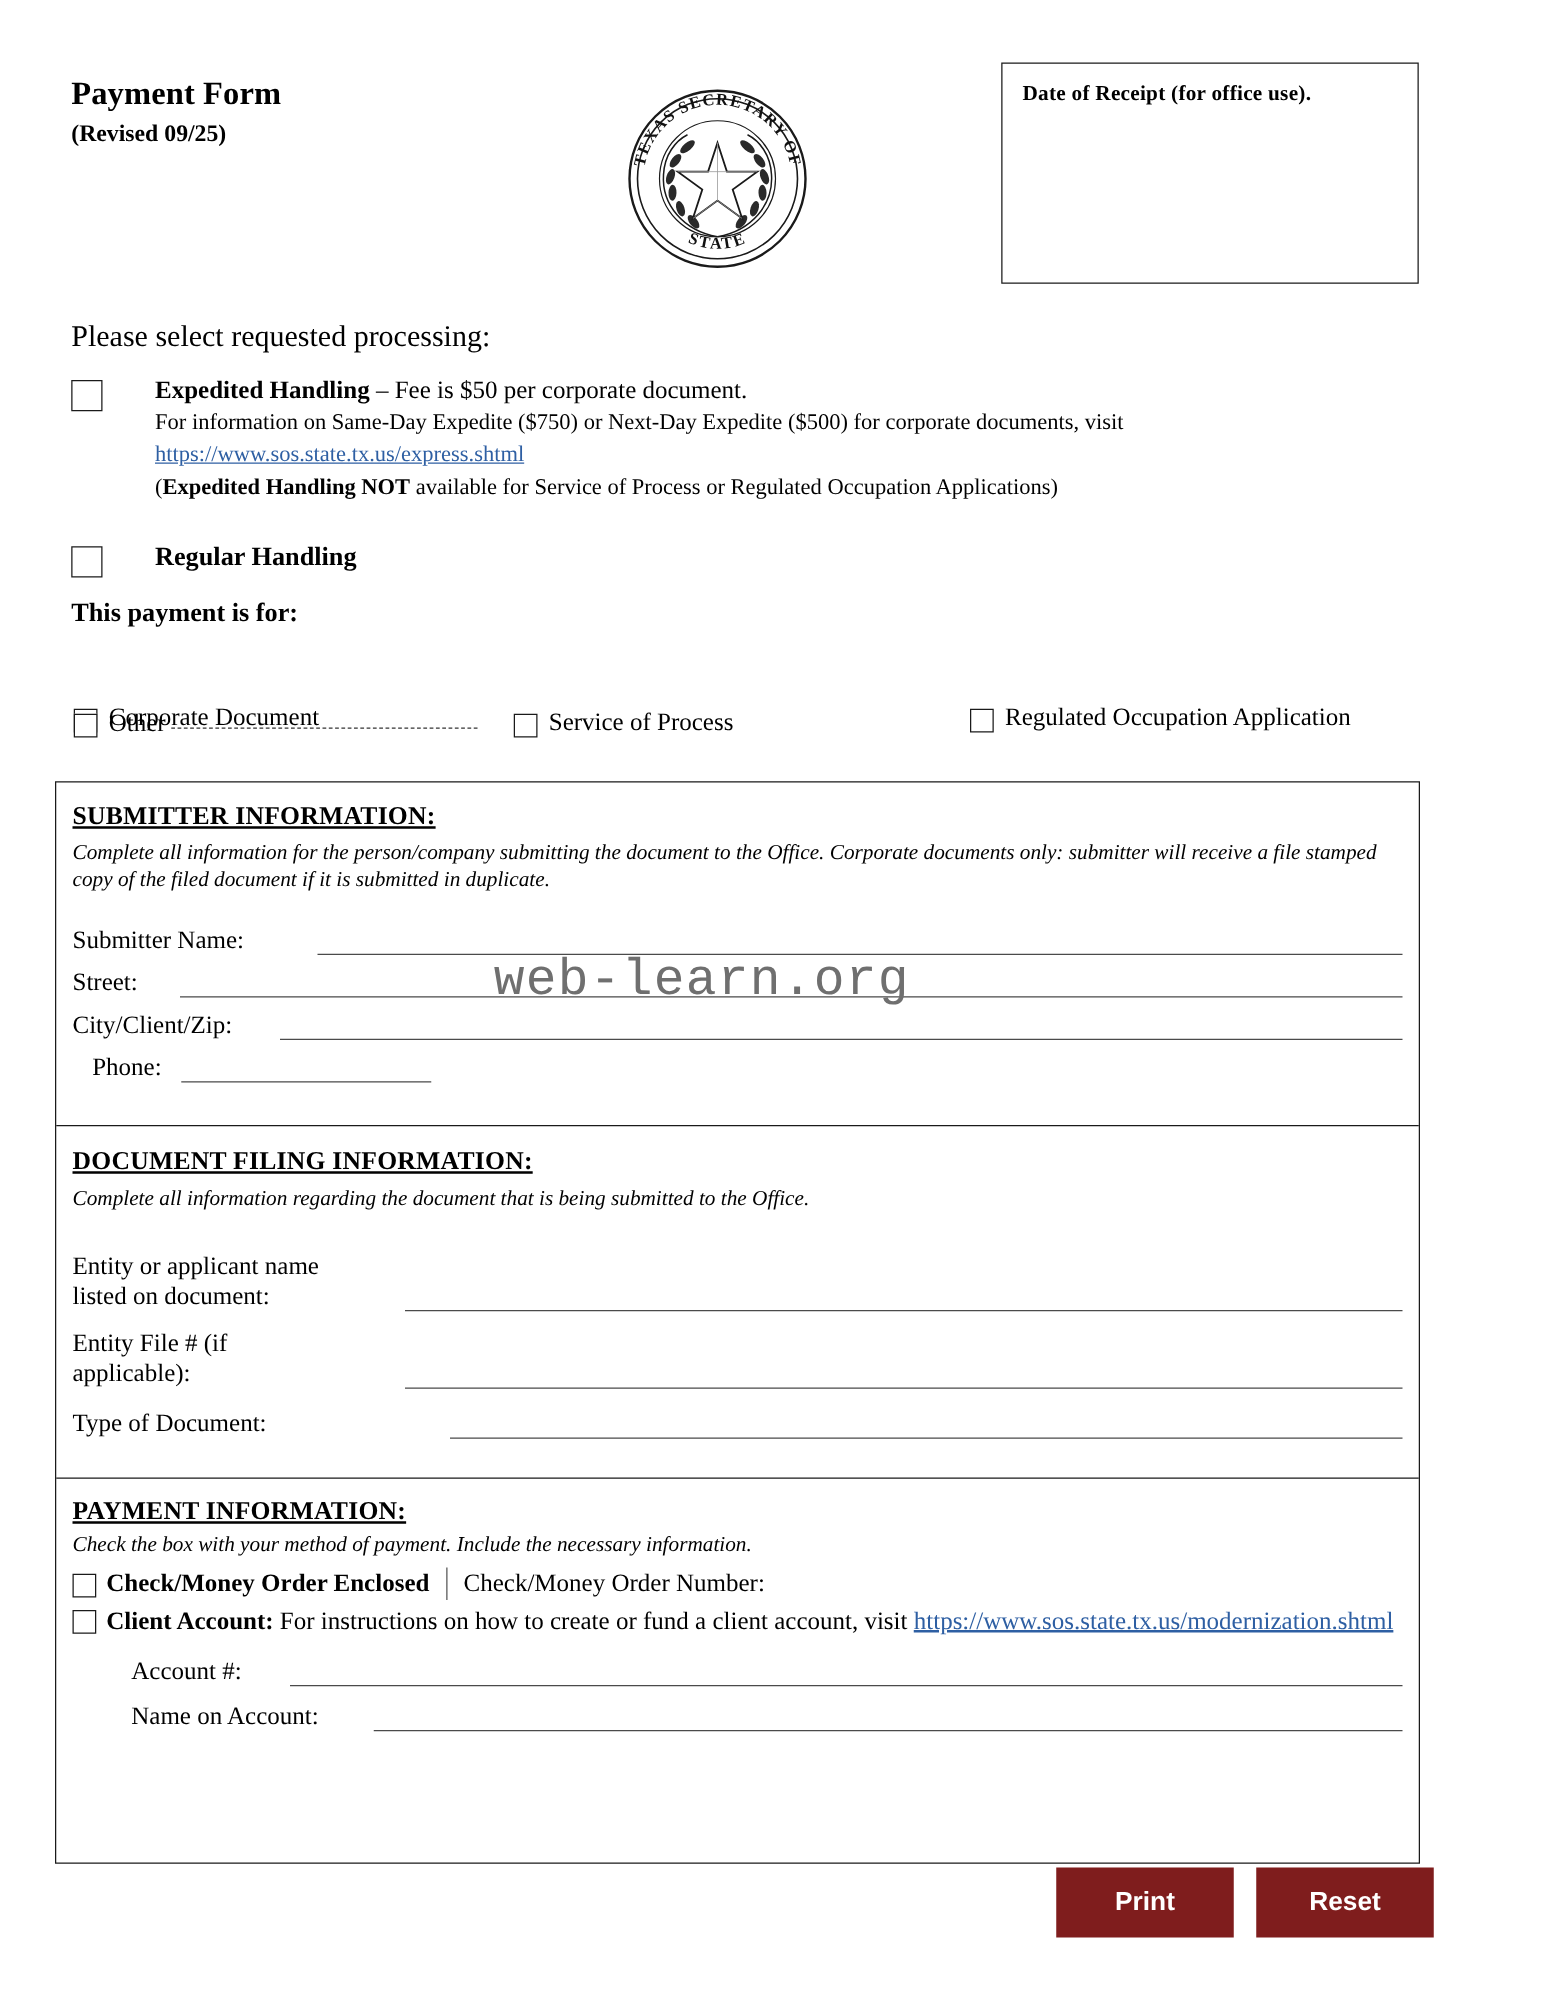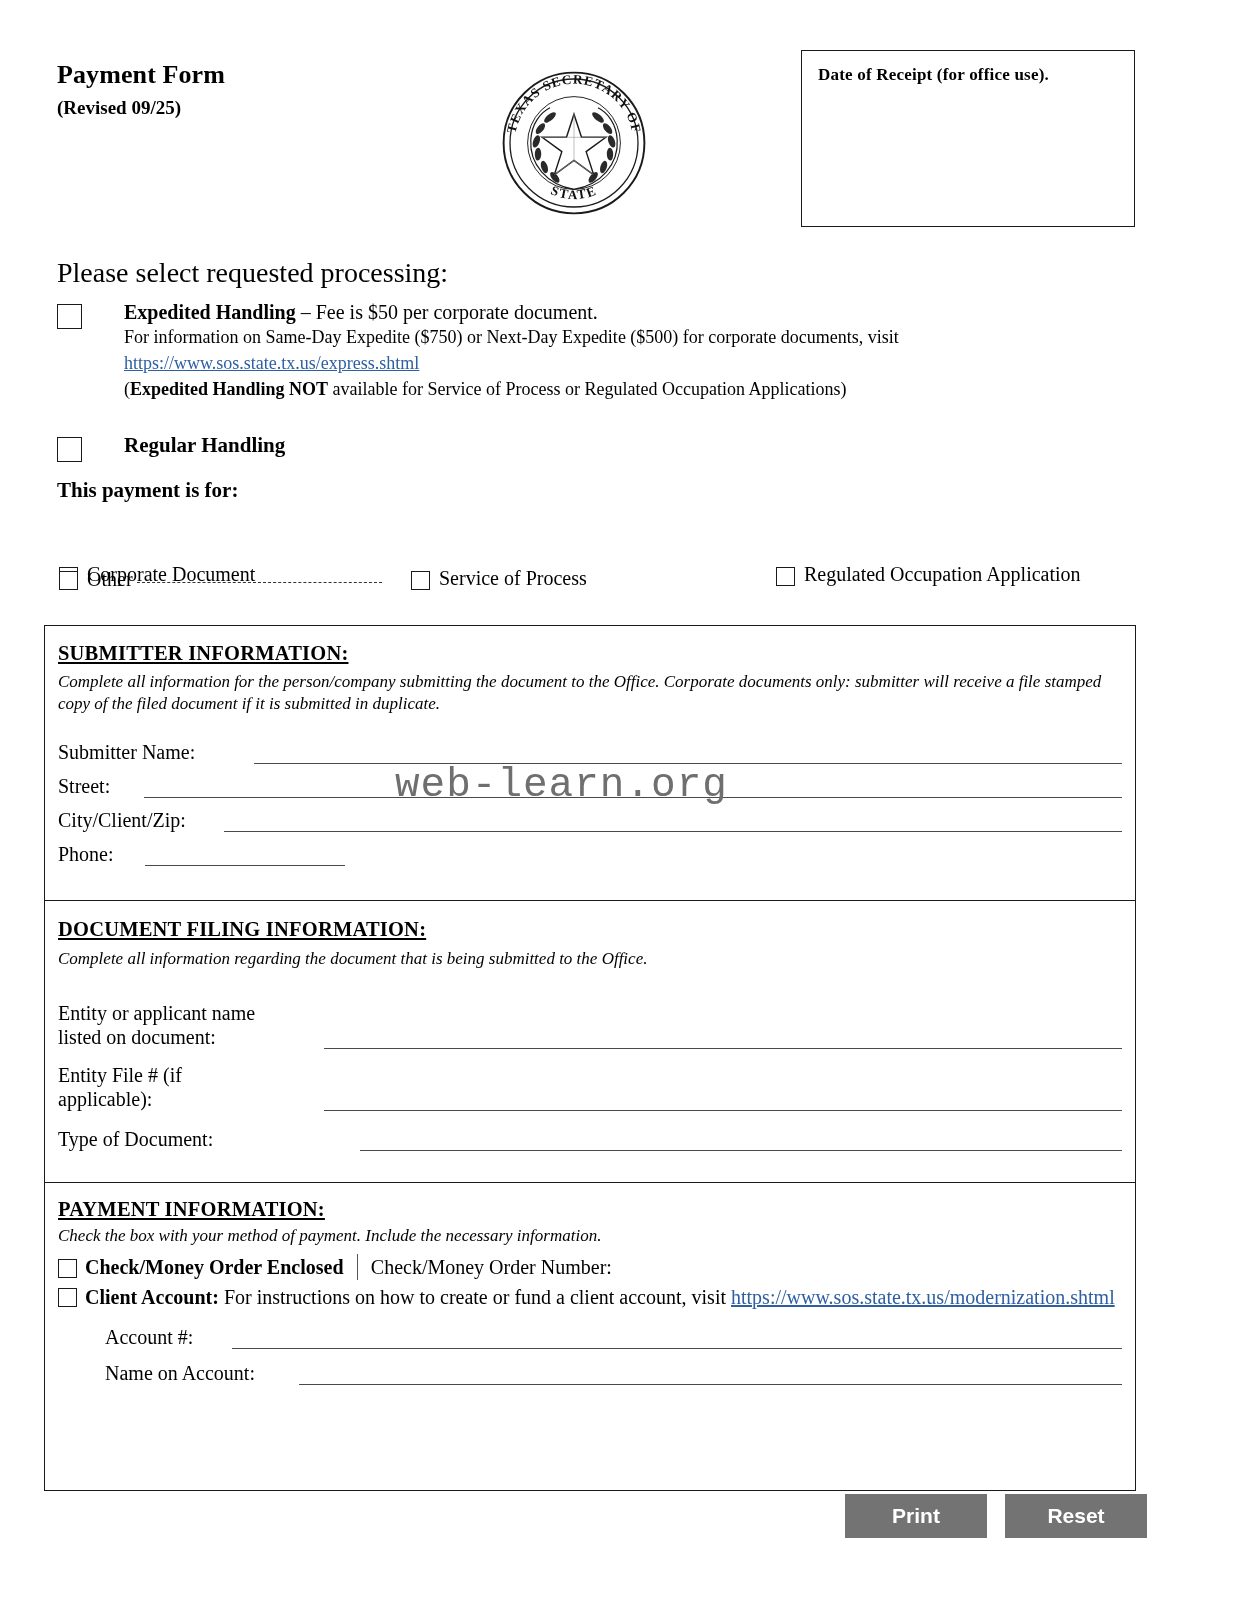--- a/index.html
+++ b/index.html
@@ -23,21 +23,21 @@
   .seal-wrap { position:absolute; left:494px; top:63px; width:160px; height:160px; }
   .seal { width:160px; height:160px; display:block; }
 
   .receipt-box {
     position:absolute; left:801px; top:50px; width:334px; height:177px;
     border:1.6px solid #1a1a1a; background:#fff;
   }
   .receipt-label { font-size:17px; font-weight:bold; padding:14px 0 0 16px; letter-spacing:0.2px; }
 
   
-  .select-line { position:absolute; left:57px; top:257px; font-size:28px; }
+  .select-line { position:absolute; left:57px; top:257px; font-size:24px; }
 
   .handling { position:absolute; left:57px; top:300px; width:1080px; }
   .opt-row { display:flex; align-items:flex-start; }
   .cb-lg { width:25px; height:25px; border:1.8px solid #1a1a1a; background:#fff; flex:0 0 auto; margin-top:4px; }
   .cb-sm { width:19px; height:19px; border:1.7px solid #1a1a1a; background:#fff; flex:0 0 auto; margin-top:3px; }
   .opt-body { margin-left:42px; }
   .opt-head { font-size:20px; line-height:1.22; }
   .opt-head b { font-weight:bold; }
   .opt-sub { font-size:18px; line-height:1.32; margin-top:2px; }
   .lnk { color:#2e5fa3; text-decoration:underline; }
@@ -71,21 +71,21 @@
   .sect-h { font-size:20.5px; font-weight:bold; text-decoration:underline; letter-spacing:0.2px; }
   .sect-desc { font-size:17px; font-style:italic; line-height:1.3; margin-top:3px; }
 
   .frow { display:flex; align-items:flex-end; position:relative; }
   .frow .fl { font-size:20px; line-height:1.2; white-space:pre-line; }
   .fline { flex:1 1 auto; border-bottom:1.3px solid #4a4a4a; height:1px; }
 
   
   .btnbar { position:absolute; left:845px; top:1494px; display:flex; gap:18px; }
   .btn {
-    width:142px; height:44px; background:#737373; color:#fff;
+    width:142px; height:56px; background:#7f1d1d; color:#fff;
     font-family:"Liberation Sans", sans-serif; font-weight:bold; font-size:21px;
     display:flex; align-items:center; justify-content:center; border:none; cursor:pointer;
   }
 
   
   .watermark {
     position:absolute; left:395px; top:762px;
     font-family:"Liberation Mono", monospace;
     font-size:41px; color:#6f6f6f; letter-spacing:1px;
     pointer-events:none; white-space:nowrap;
@@ -207,21 +207,21 @@
           <div class="fline"></div>
         </div>
         <div class="frow" style="height:34px;">
           <div class="fl" style="width:86px;">Street:</div>
           <div class="fline"></div>
         </div>
         <div class="frow" style="height:34px;">
           <div class="fl" style="width:166px;">City/Client/Zip:</div>
           <div class="fline"></div>
         </div>
-        <div class="frow" style="height:34px;">
+        <div class="frow" style="height:34px;text-align:center;">
           <div class="fl" style="width:87px;">Phone:</div>
           <div class="fline" style="flex:0 0 200px;"></div>
           <div style="flex:1 1 auto;"></div>
         </div>
         <div style="height:34px;"></div>
       </div>
     </div>
 
     <div class="sect sect-sep">
       <div class="sect-inner" style="padding-top:17px;">

